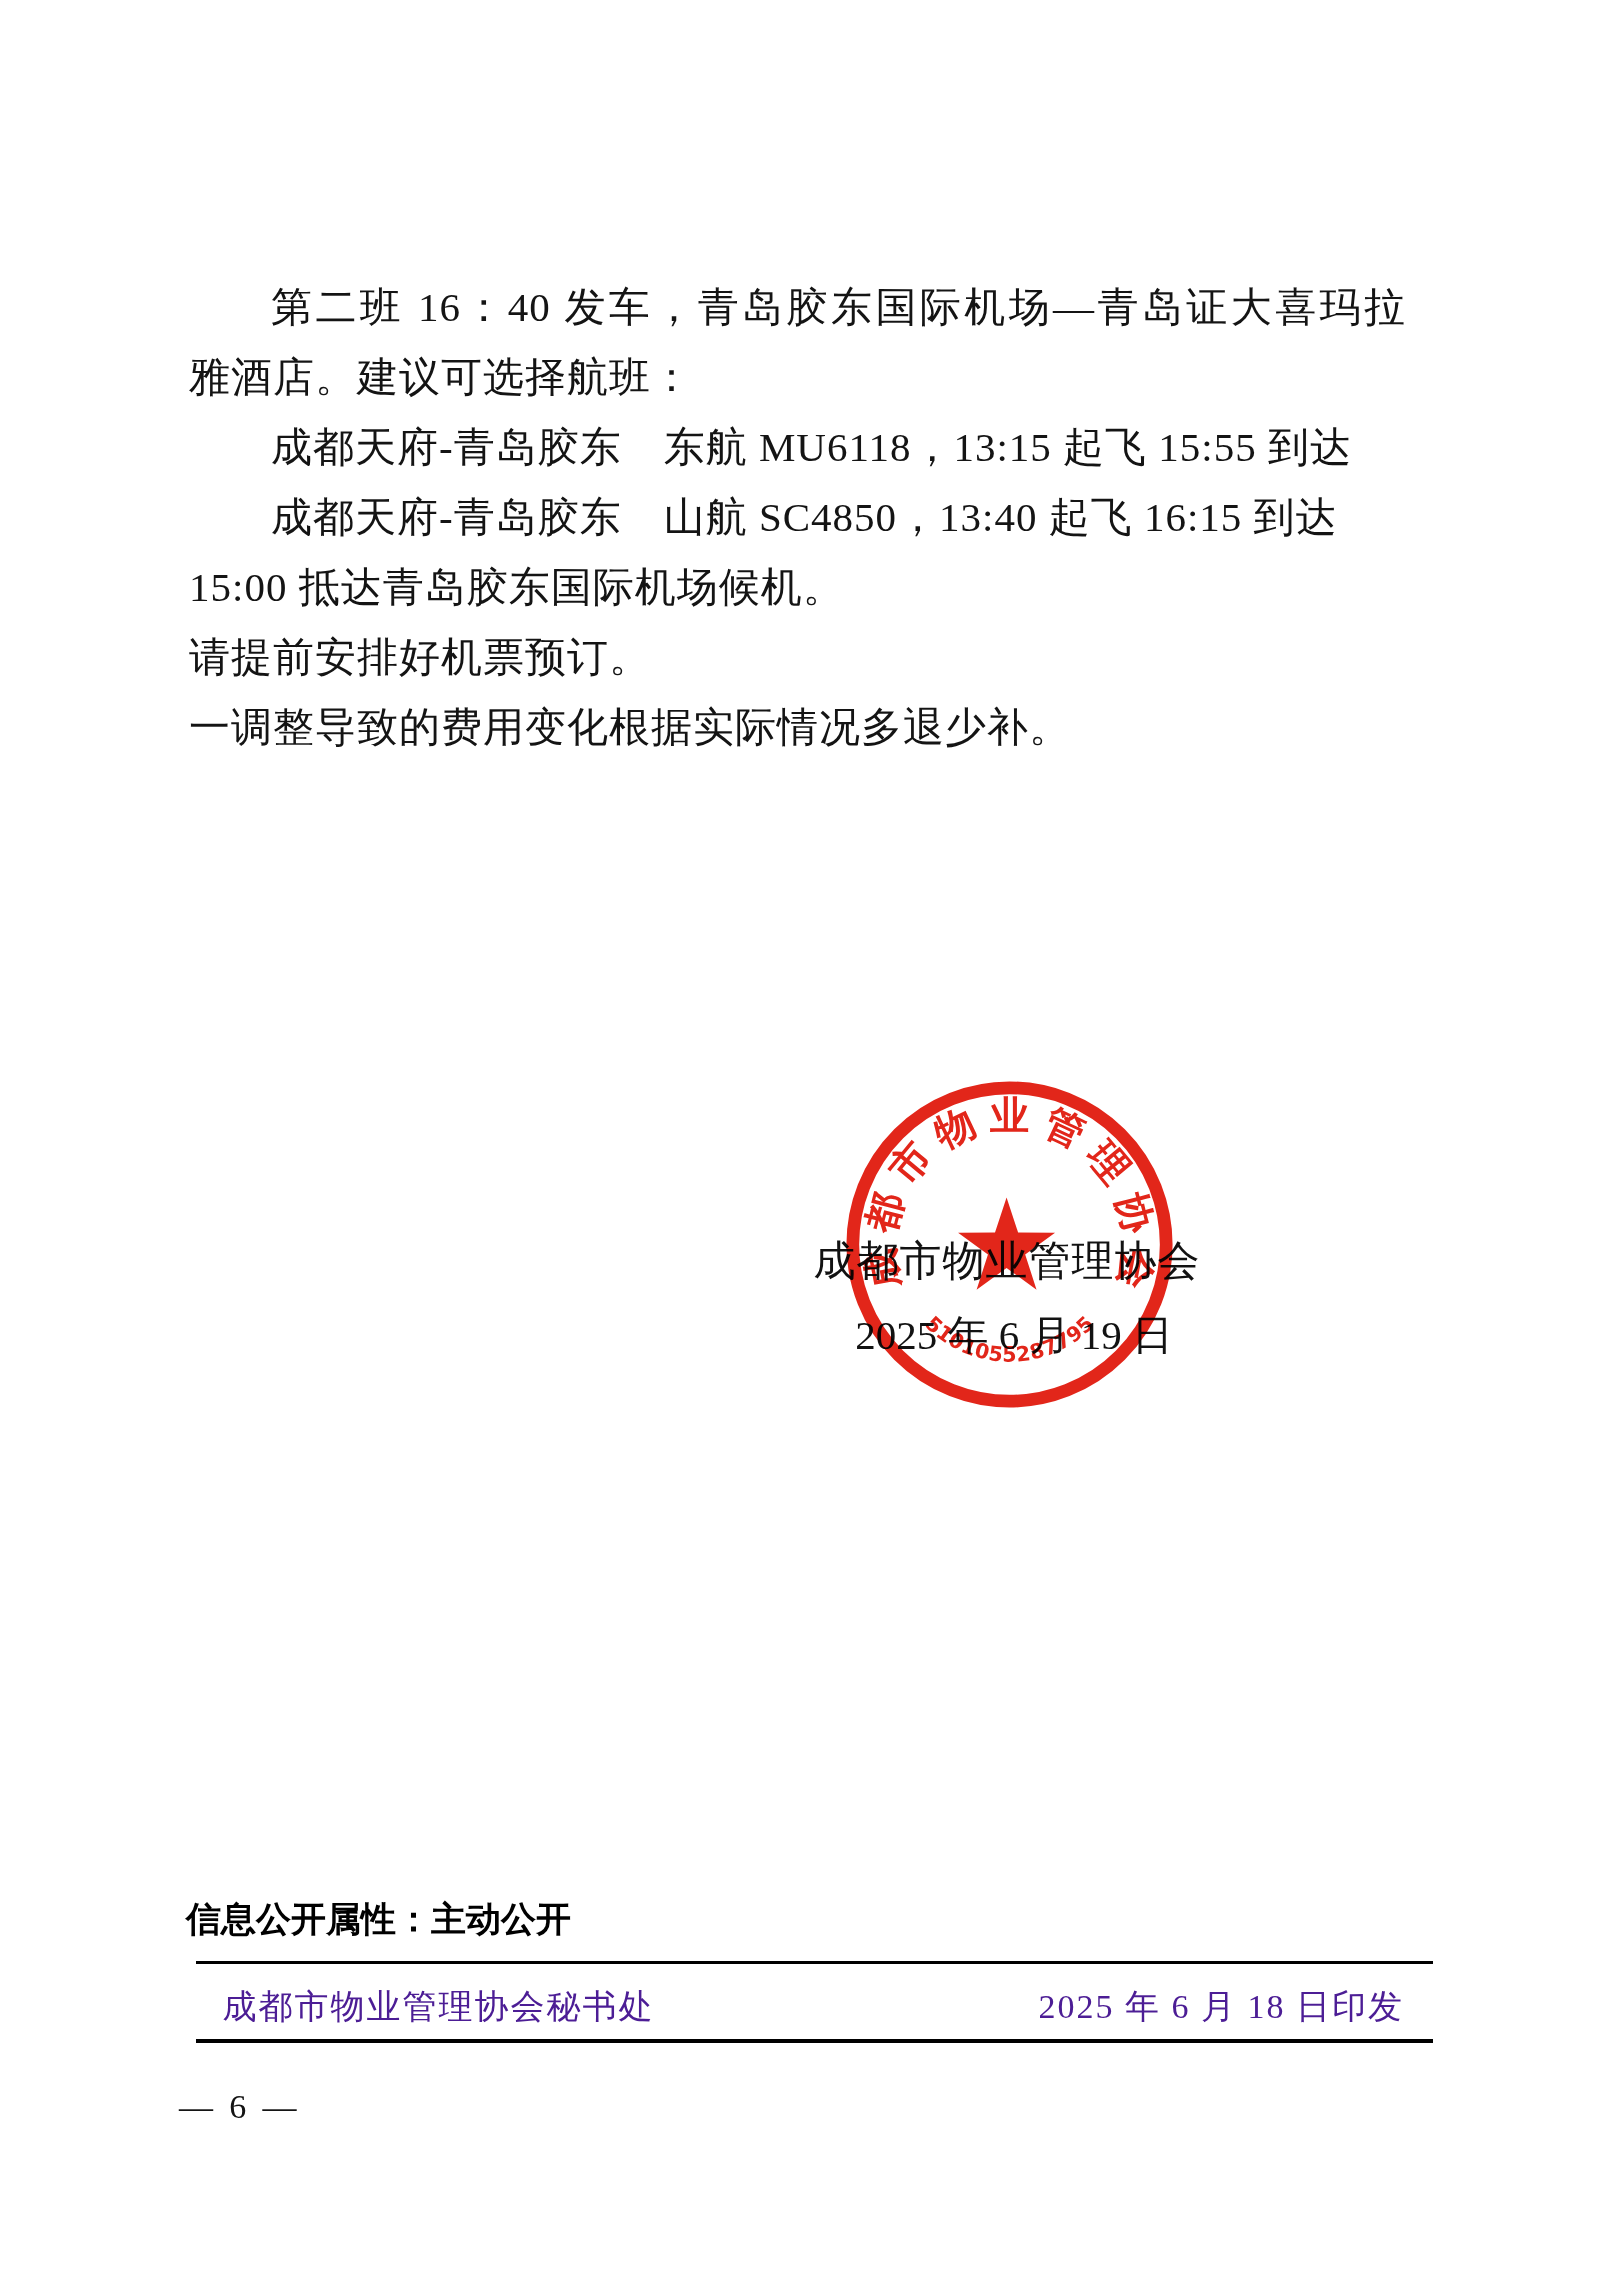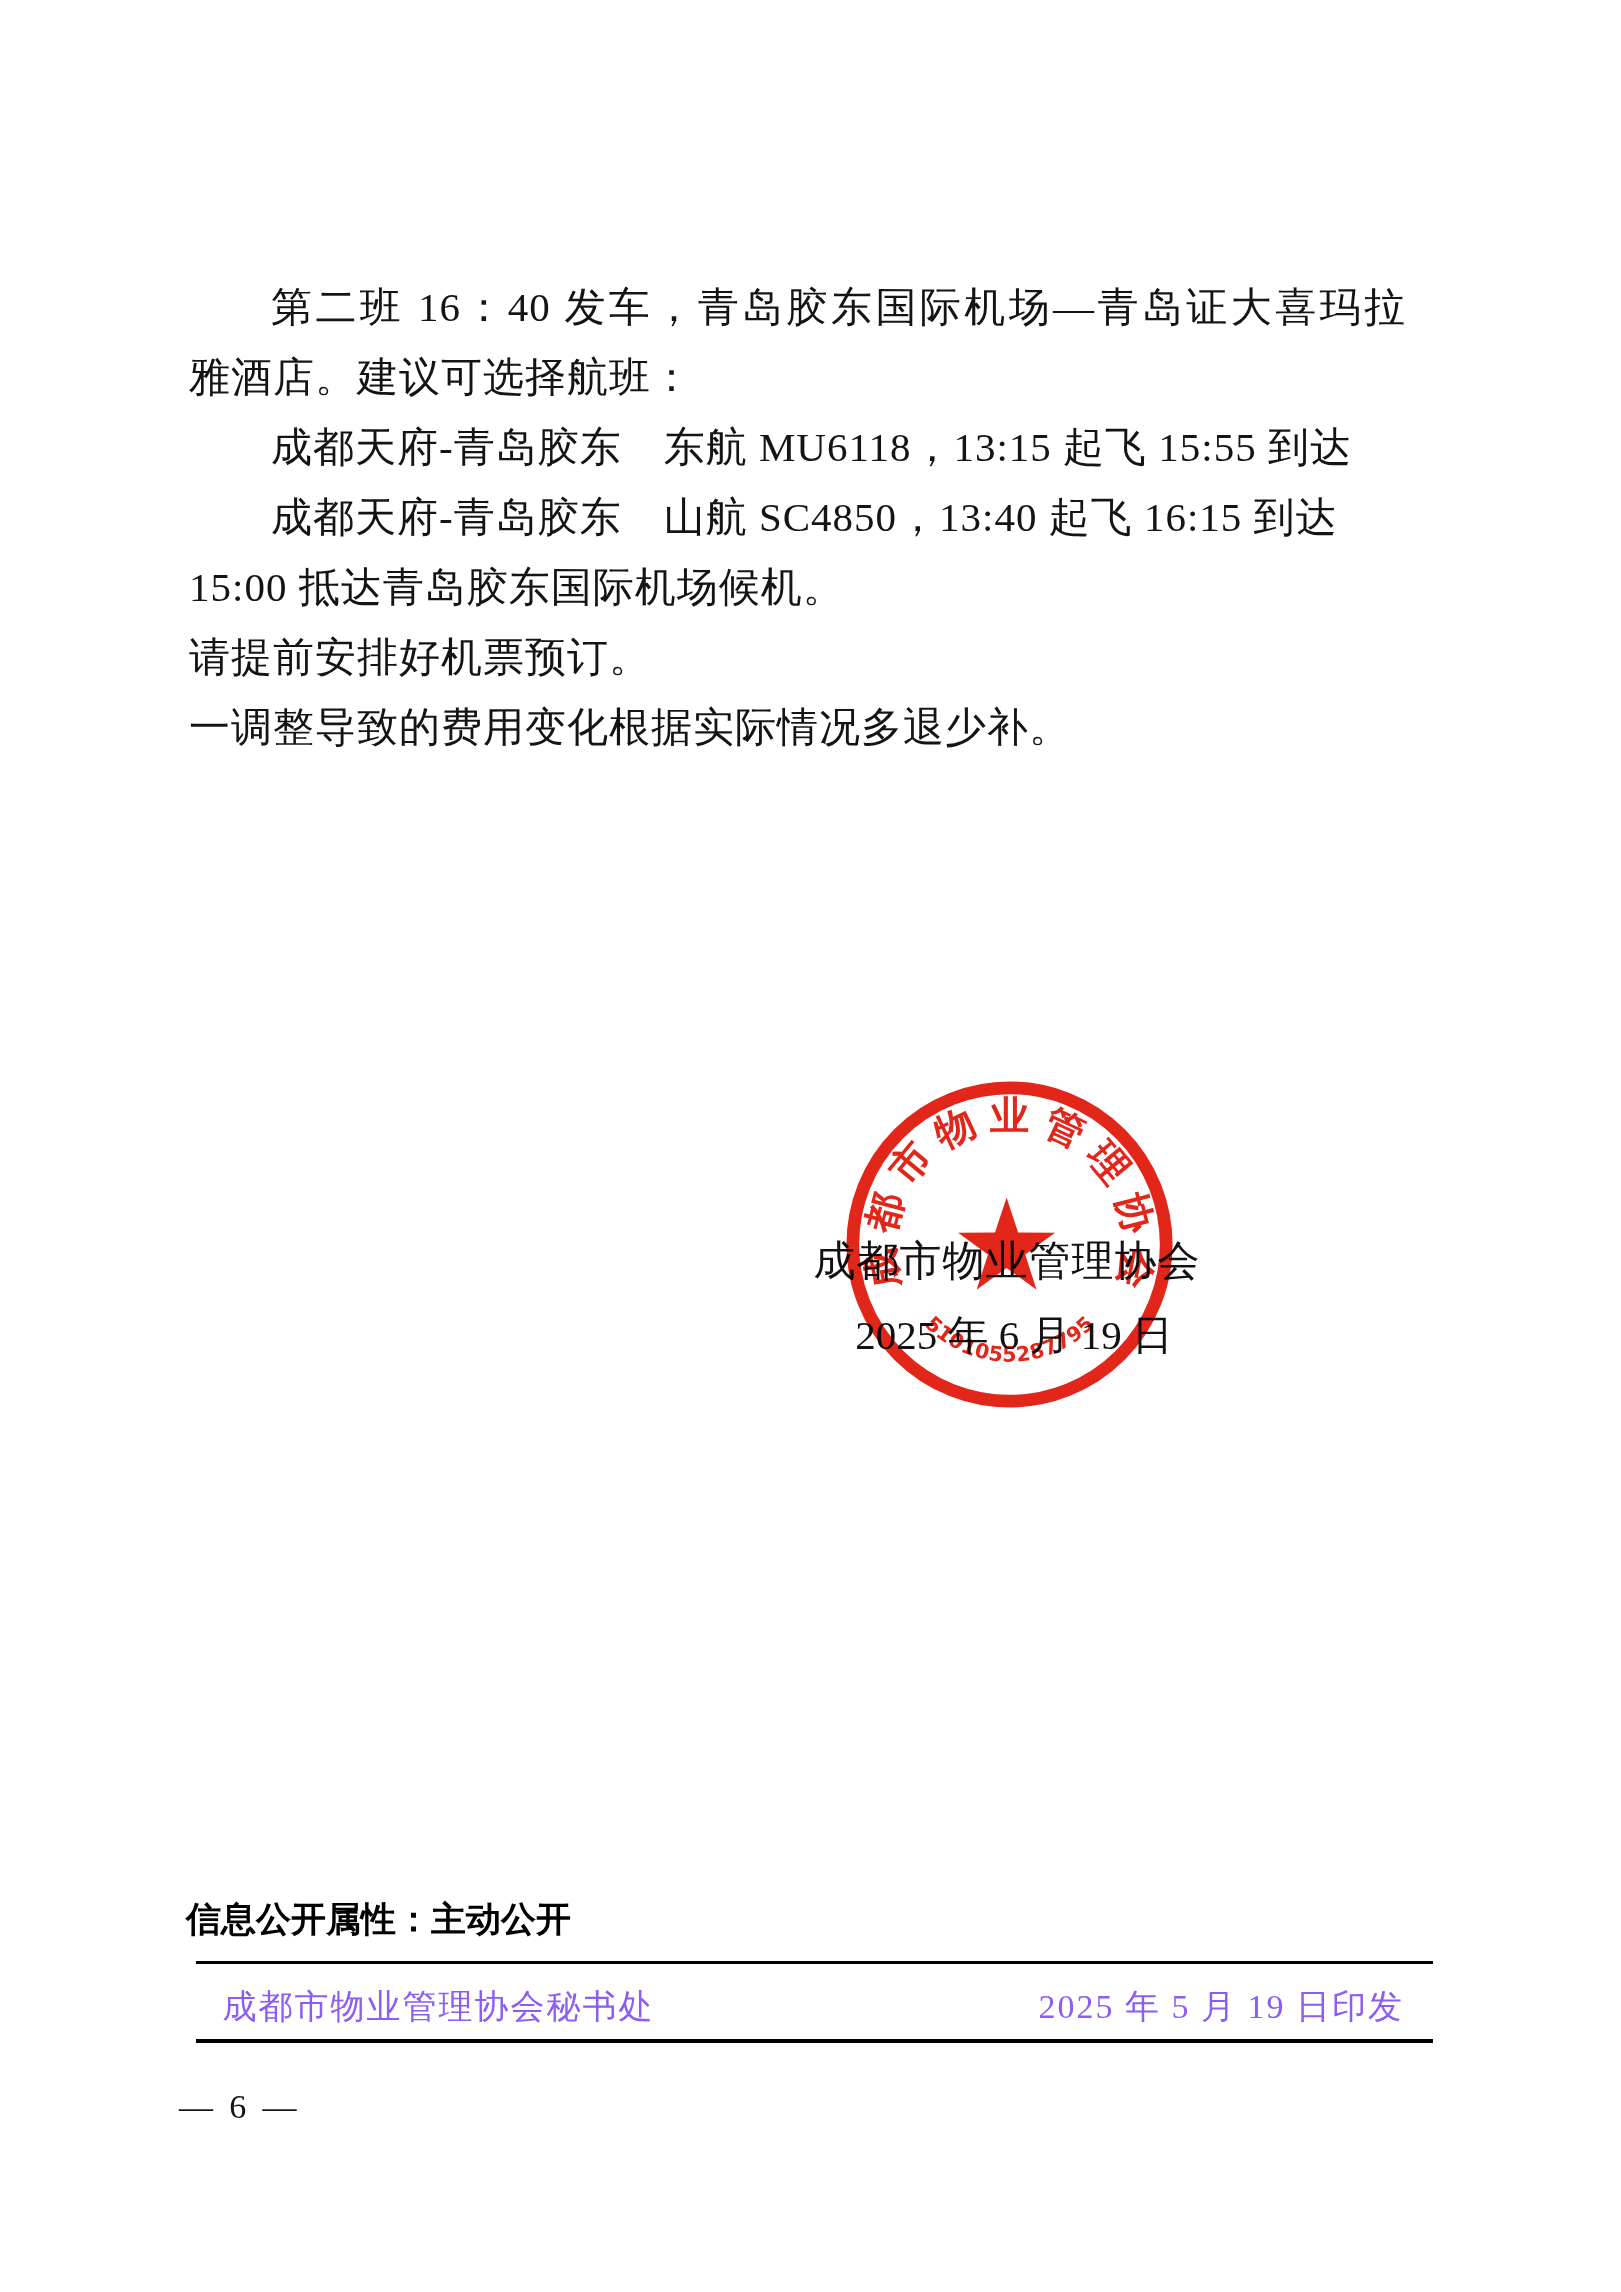--- a/index.html
+++ b/index.html
@@ -66,21 +66,21 @@
     position:absolute;
     left:196px;width:1237px;
     background:#000;
   }
   .rule.thin{top:1961px;height:2.9px;}
   .rule.thick{top:2039px;height:3.9px;}
   .footer-pub{
     position:absolute;
     left:196px;top:1984px;width:1237px;
     display:flex;justify-content:space-between;align-items:baseline;
-    font-size:34px;color:#8b5cf6;
+    font-size:34px;color:#4c1d95;
     letter-spacing:2px;
   }
   .footer-pub .pub{padding-left:26.5px;}
   .footer-pub .pdate{padding-right:29px;}
   .page-num{
     position:absolute;
     left:179px;top:2088px;
     font-size:34px;color:#141414;
     letter-spacing:3.9px;
     white-space:nowrap;
@@ -120,21 +120,21 @@
   </svg>
 
   <div class="footer-attr">
     <span class="lbl">信息公开属性：</span><span class="val">主动公开</span>
   </div>
 
   <div class="rule thin"></div>
 
   <div class="footer-pub">
     <span class="pub">成都市物业管理协会秘书处</span>
-    <span class="pdate">2025 年 5 月 19 日印发</span>
+    <span class="pdate">2025 年 6 月 18 日印发</span>
   </div>
 
   <div class="rule thick"></div>
 
   <div class="page-num">— 6 —</div>
 
 </div>
 
 
 </body></html>

